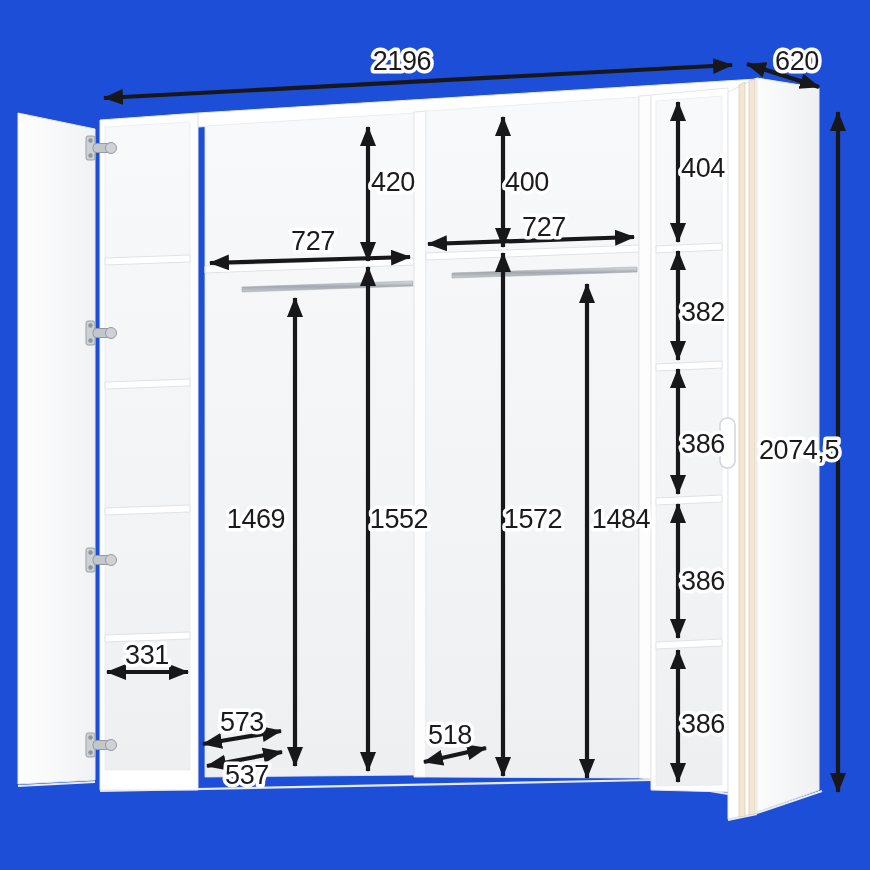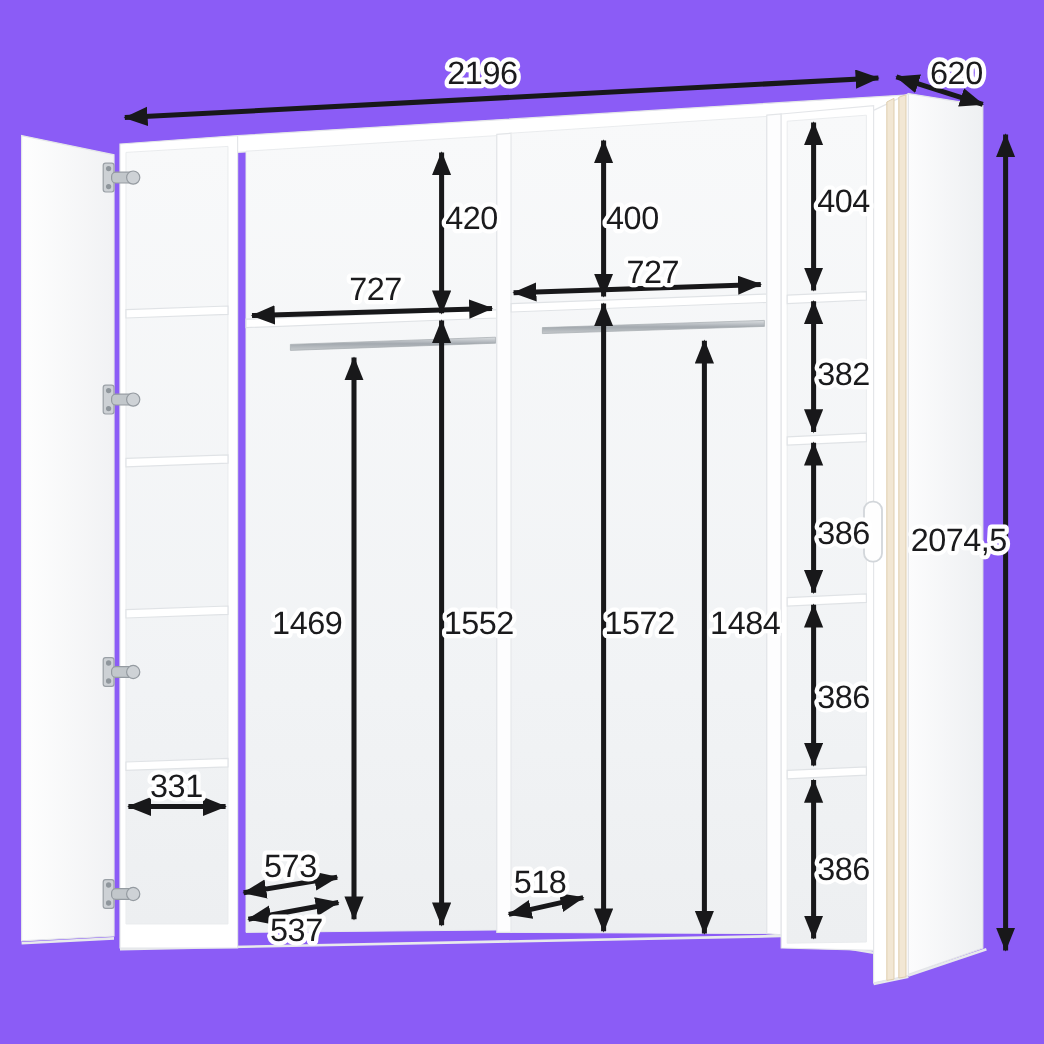--- a/index.html
+++ b/index.html
@@ -1,16 +1,16 @@
 <!DOCTYPE html>
 <html><head>
 <meta charset="utf-8">
 <style>
   html,body { margin:0; padding:0; background:#ffffff; }
-  .stage { position:relative; width:870px; height:870px; background:#8b5cf6; overflow:hidden;
+  .stage { position:relative; width:870px; height:870px; background:#1d4ed8; overflow:hidden;
            font-family:"Liberation Sans", sans-serif; }
   svg { display:block; }
   .lbl { font-family:"Liberation Sans", sans-serif; font-size:27px; fill:#1b1b1d;
          text-anchor:middle; stroke:#ffffff; stroke-width:7px; paint-order:stroke;
          stroke-linejoin:round; letter-spacing:-0.4px; }
   .dim { stroke:#18181a; stroke-width:4.2; fill:none;
          marker-start:url(#ah); marker-end:url(#ah); }
   .panel { fill:#ffffff; stroke:#e4e6e9; stroke-width:1; }
   .inner { stroke:#e9ebed; stroke-width:0.8; }
   .shelf { fill:#ffffff; stroke:#e0e3e6; stroke-width:1; }

